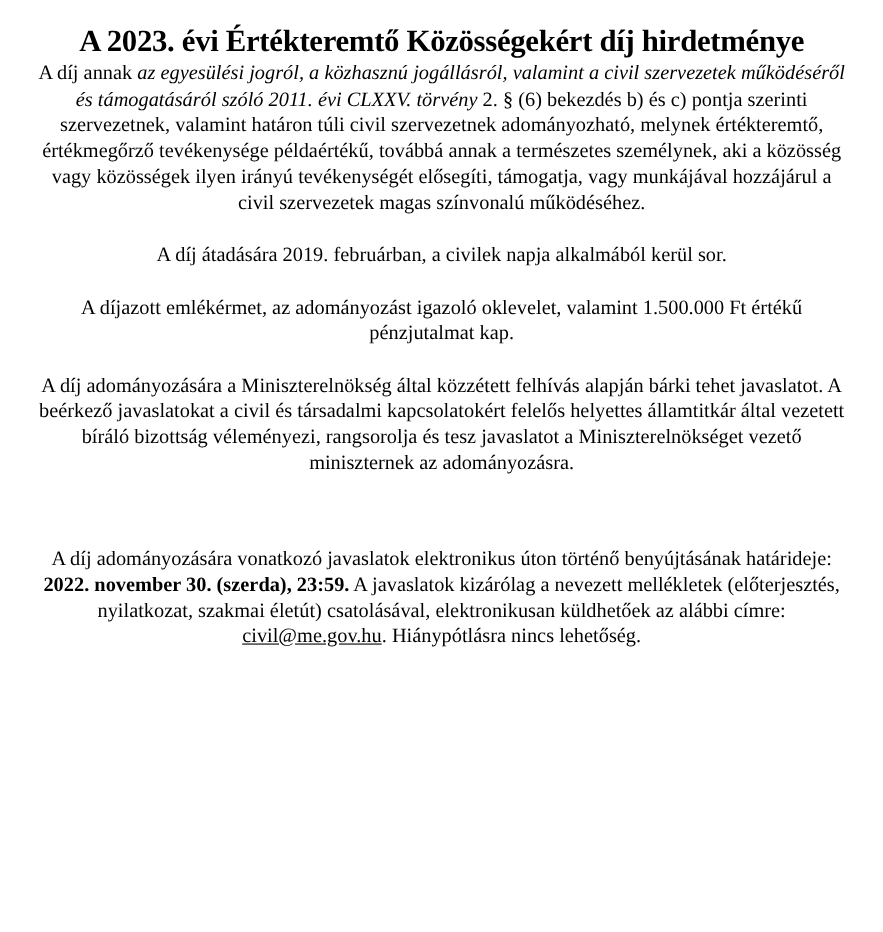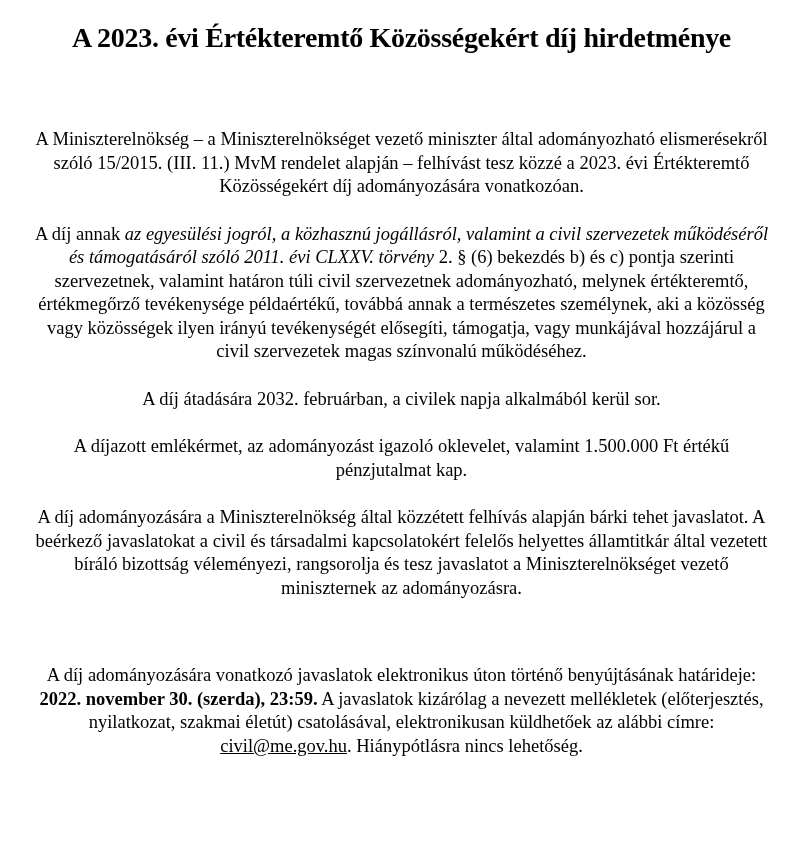--- a/index.html
+++ b/index.html
@@ -52,26 +52,25 @@
       cursor: pointer;
     }
   </style>
 </head>
 <body>
 
 <div class="page">
 
   <h1 class="doc-title">A 2023. évi Értékteremtő Közösségekért díj hirdetménye</h1>
 
-  <p class="para para-intro"><span>A Miniszterelnökség – a Miniszterelnökséget vezető miniszter által adományozható elismerésekről szóló 15/2015. (III. 11.) MvM rendelet alapján – felhívást tesz közzé a 2023. évi Értékteremtő Közösségekért díj adományozására vonatkozóan.</span></p>
 
   <p class="para"><span>A díj annak </span><span class="run-italic">az egyesülési jogról, a közhasznú jogállásról, valamint a civil szervezetek működéséről és támogatásáról szóló 2011. évi CLXXV. törvény</span><span> 2. § (6) bekezdés b) és c) pontja szerinti szervezetnek, valamint határon túli civil szervezetnek adományozható, melynek értékteremtő, értékmegőrző tevékenysége példaértékű, továbbá annak a természetes személynek, aki a közösség vagy közösségek ilyen irányú tevékenységét elősegíti, támogatja, vagy munkájával hozzájárul a civil szervezetek magas színvonalú működéséhez.</span></p>
 
 
-  <p class="para"><span>A díj átadására 2032. februárban, a civilek napja alkalmából kerül sor.</span></p>
+  <p class="para"><span>A díj átadására 2019. februárban, a civilek napja alkalmából kerül sor.</span></p>
 
   <p class="para"><span>A díjazott emlékérmet, az adományozást igazoló oklevelet, valamint 1.500.000 Ft értékű pénzjutalmat kap.</span></p>
 
   <p class="para"><span>A díj adományozására a Miniszterelnökség által közzétett felhívás alapján bárki tehet javaslatot. A beérkező javaslatokat a civil és társadalmi kapcsolatokért felelős helyettes államtitkár által vezetett bíráló bizottság véleményezi, rangsorolja és tesz javaslatot a Miniszterelnökséget vezető miniszternek az adományozásra.</span></p>
 
   <p class="para para-deadline"><span>A díj adományozására vonatkozó javaslatok elektronikus úton történő benyújtásának határideje: </span><span class="run-bold">2022. november 30. (szerda), 23:59.</span><span> A javaslatok kizárólag a nevezett mellékletek (előterjesztés, nyilatkozat, szakmai életút) csatolásával, elektronikusan küldhetőek az alábbi címre: </span><a class="email-link">civil@me.gov.hu</a><span>. Hiánypótlásra nincs lehetőség.</span></p>
 
 </div>
 
 </body></html>

